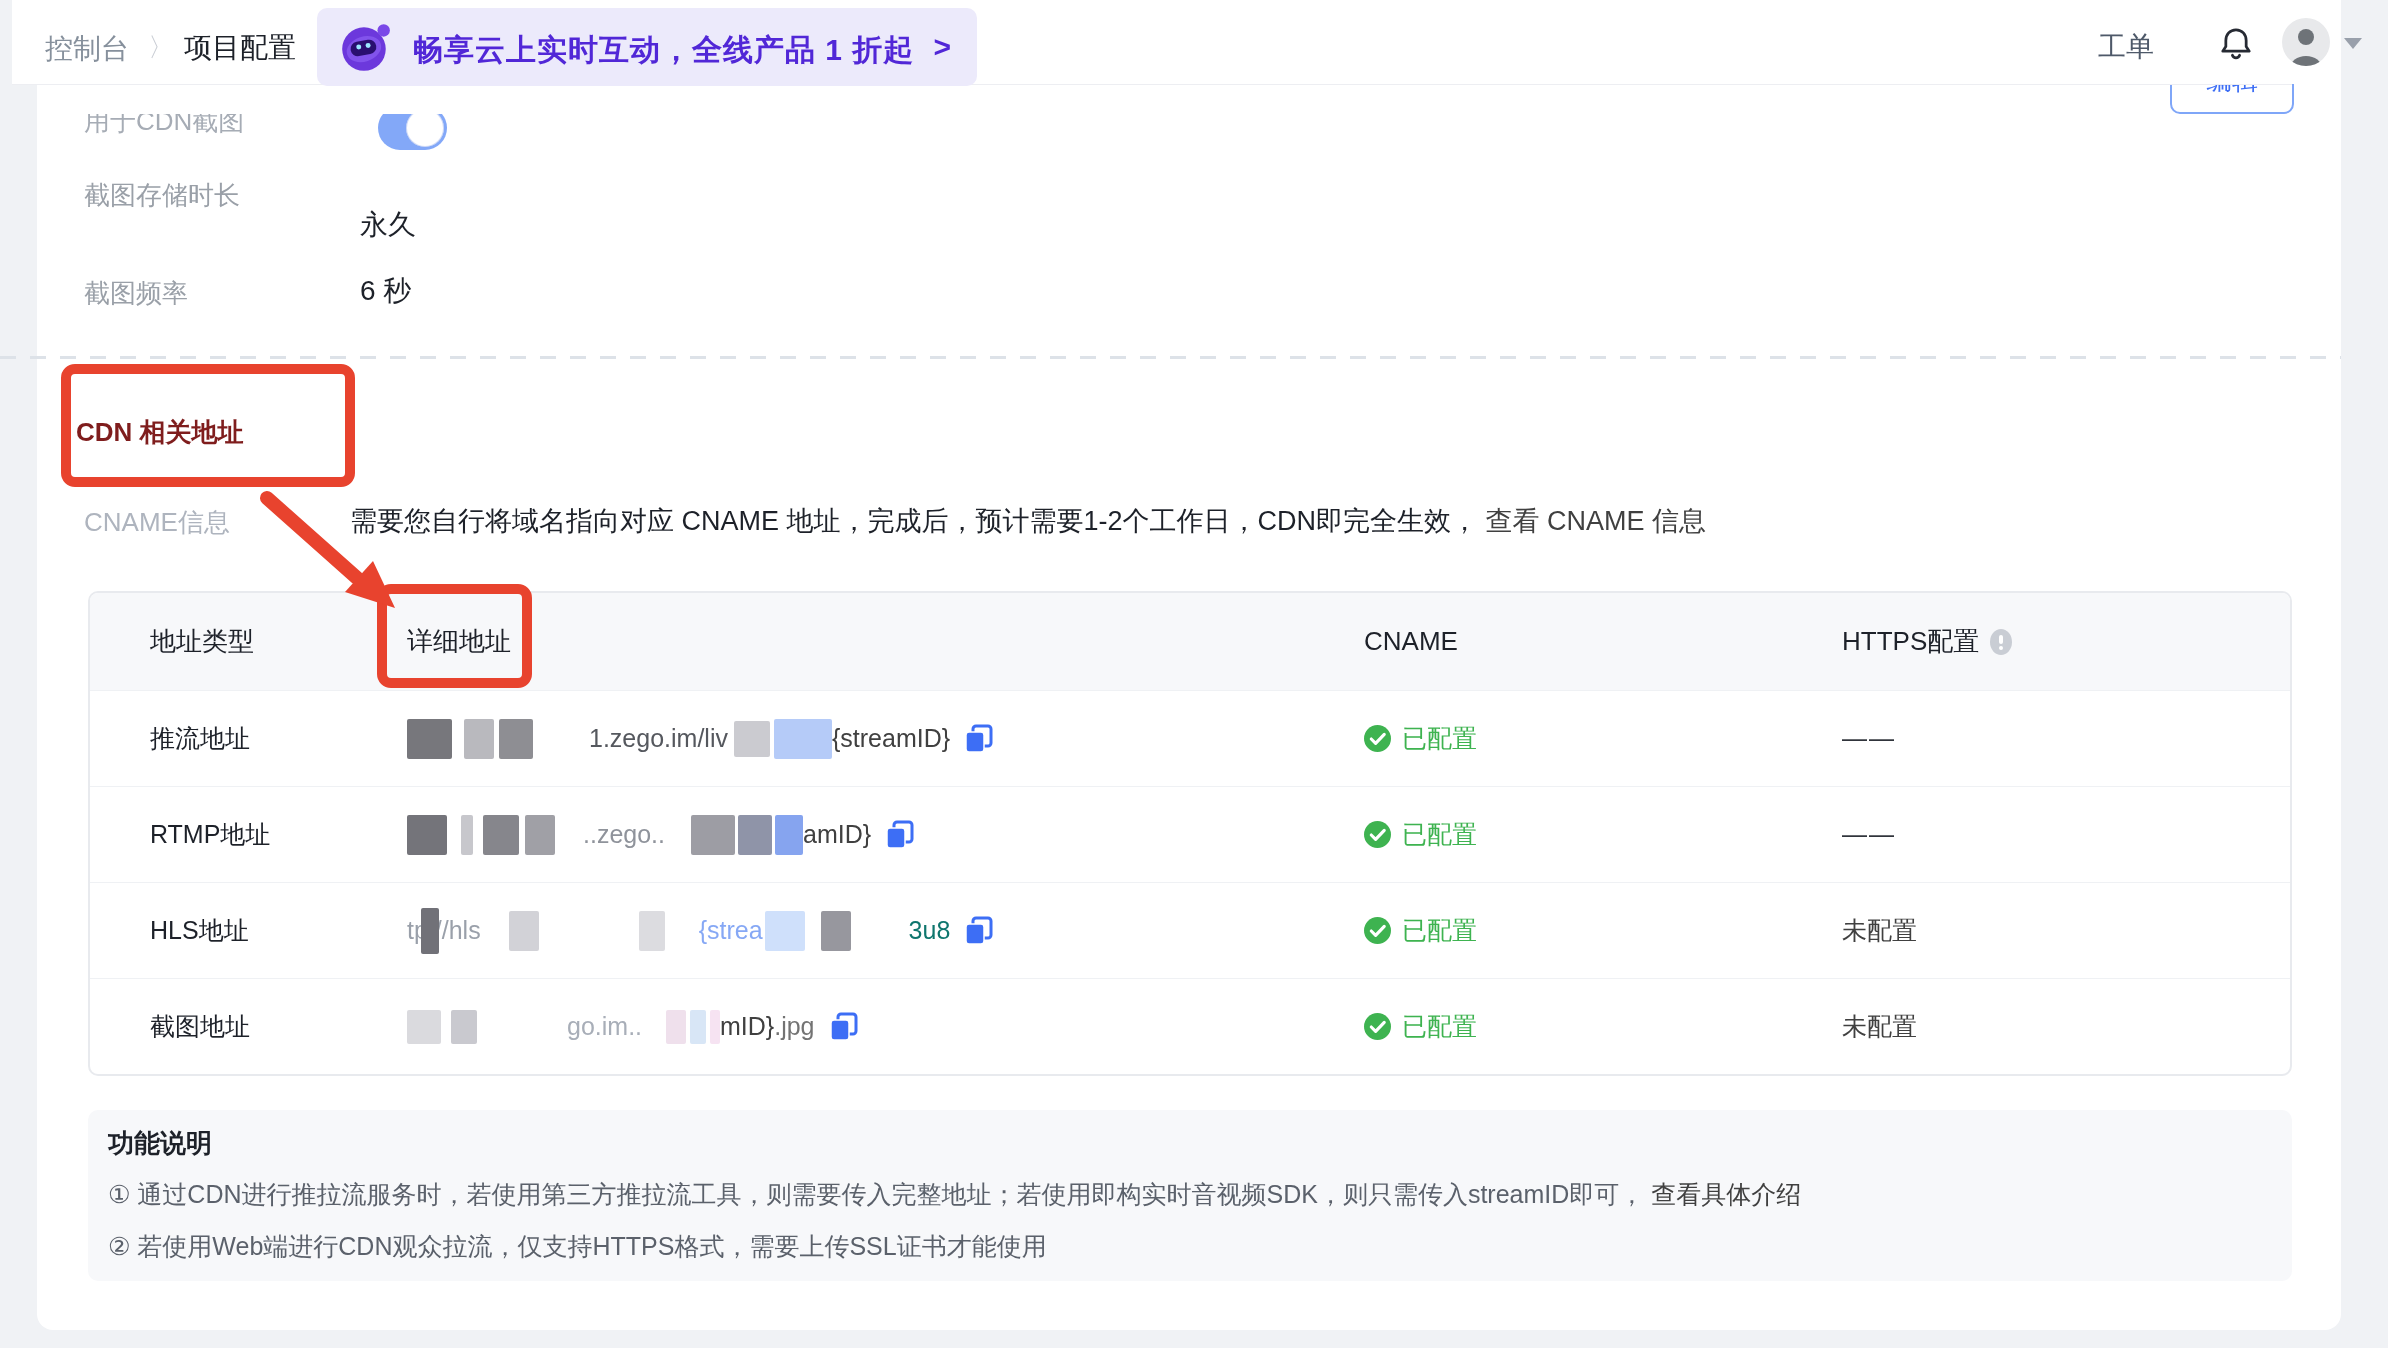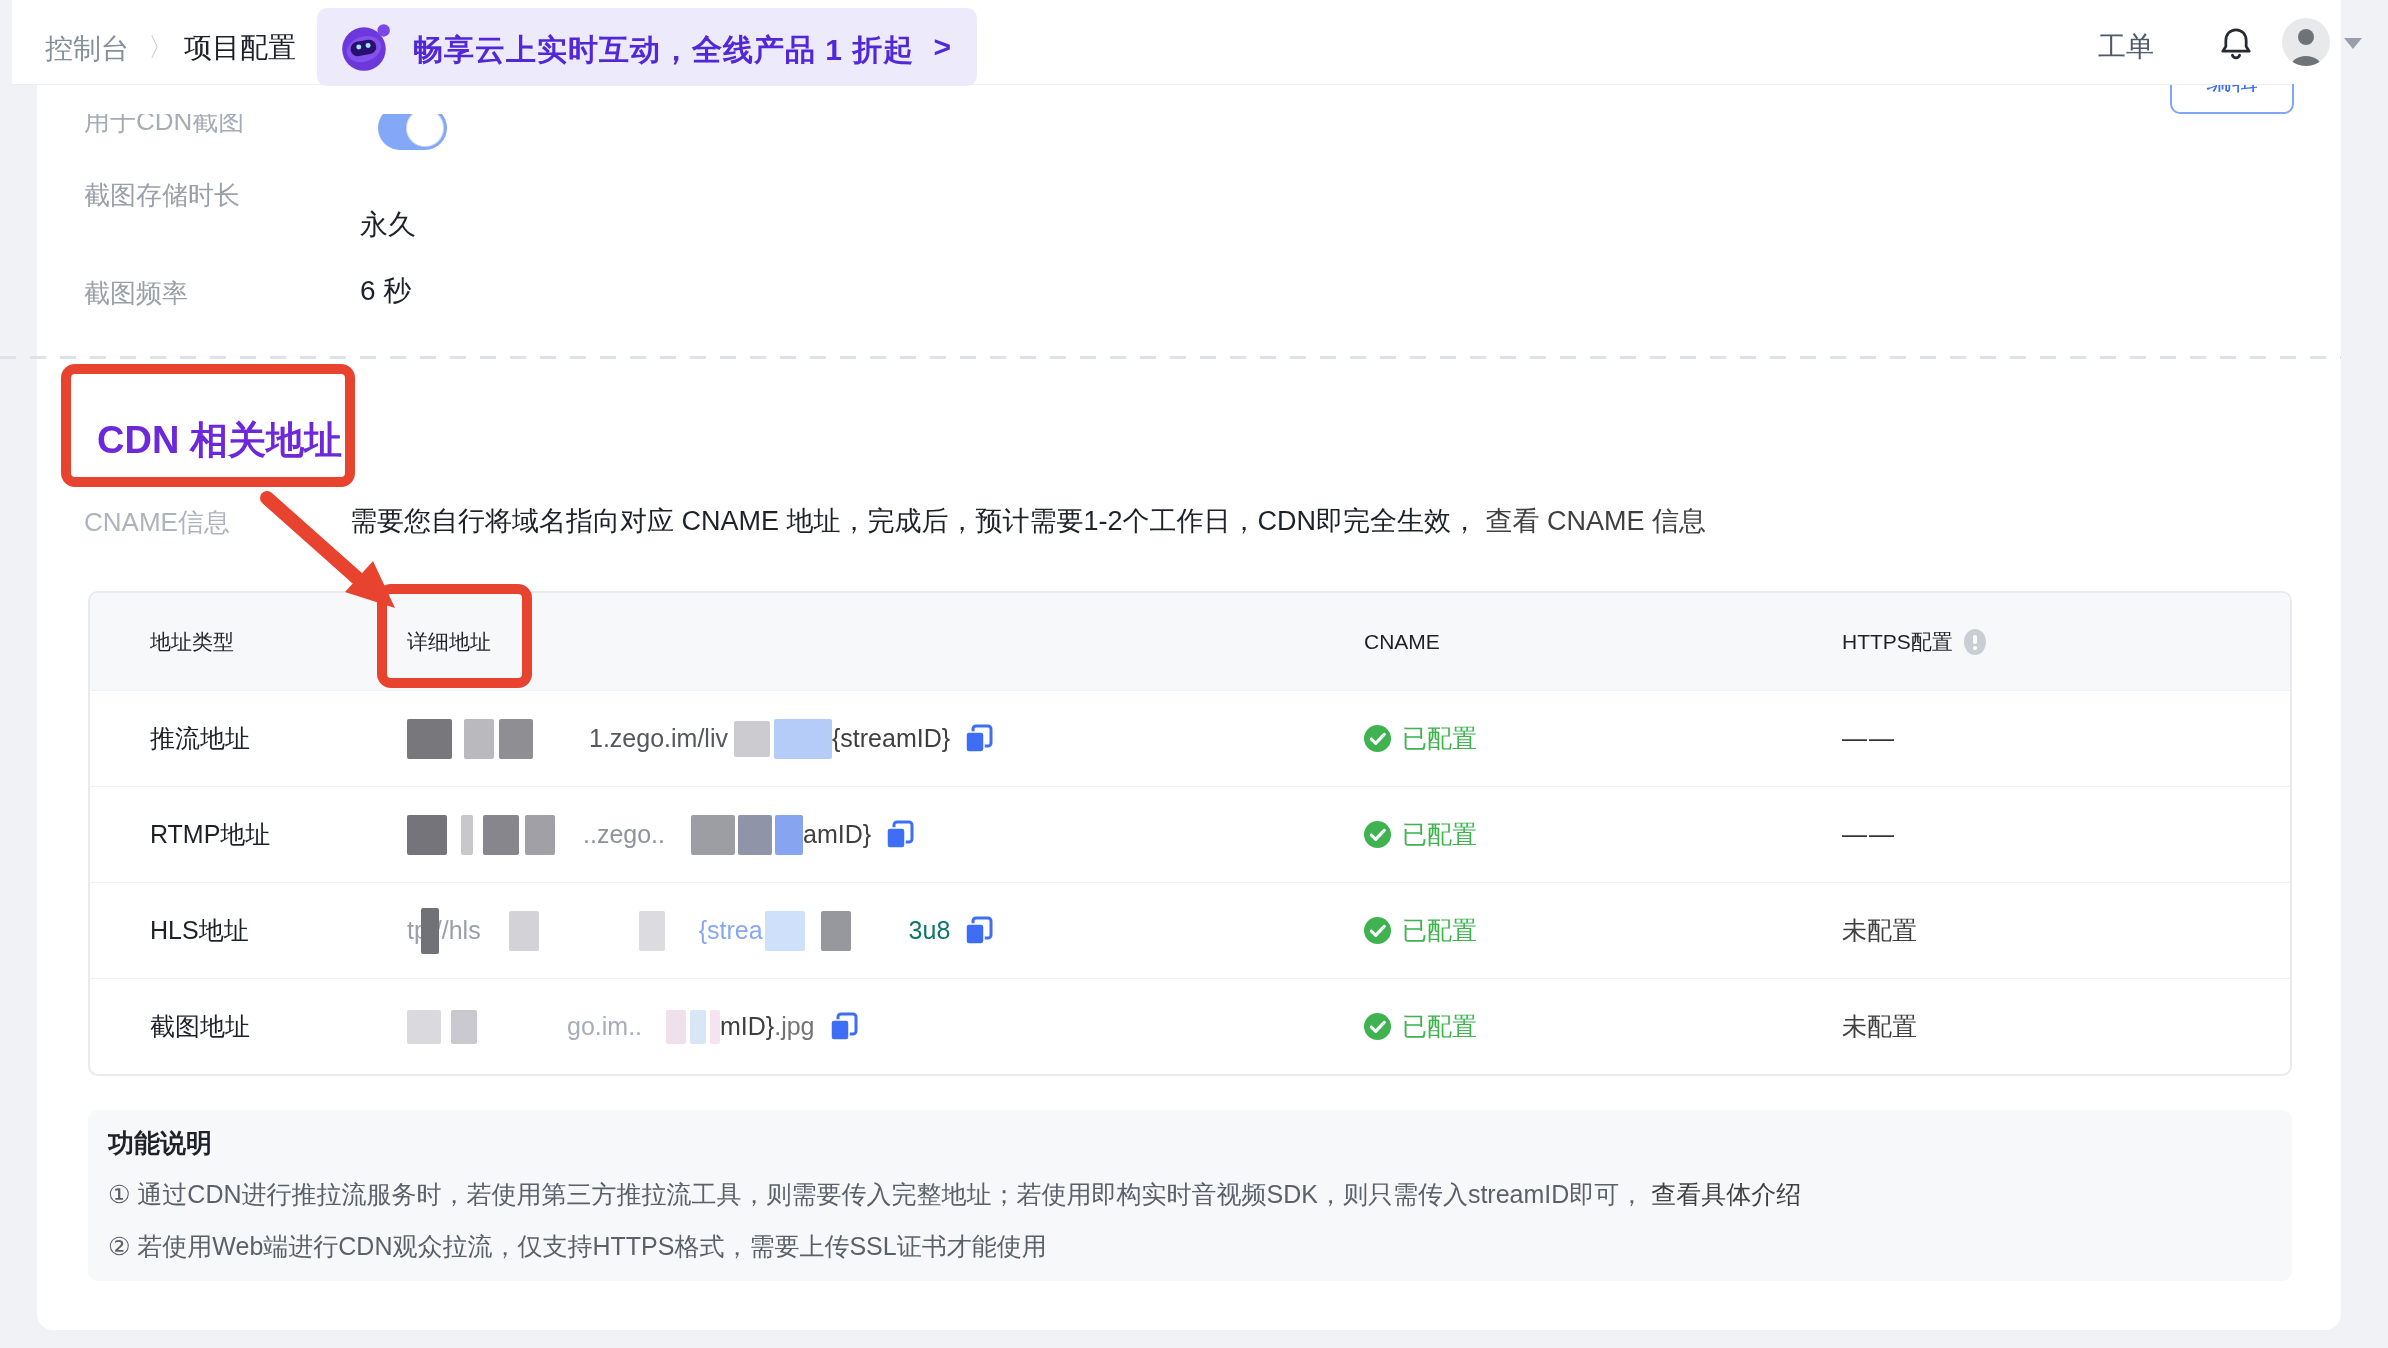--- a/index.html
+++ b/index.html
@@ -31,29 +31,29 @@
   #editclip{left:2150px;top:84px;width:170px;height:40px;overflow:hidden;z-index:10;}
   #editbtn{position:absolute;left:20px;top:-38px;width:120px;height:64px;border:2px solid #7FA6F8;border-radius:10px;background:#fff;color:#3D6EF5;font-size:26px;display:flex;align-items:center;justify-content:center;cursor:pointer;}
   
   #dash{left:0;top:356px;width:2341px;height:3px;z-index:2;
     background:repeating-linear-gradient(90deg,#DDE2E8 0 16px,transparent 16px 30px);}
   
   .redbox{border:10px solid #E8432E;border-radius:14px;background:transparent;z-index:30;pointer-events:none;}
   #redbox1{left:24px;top:364px;width:274px;height:103px;}
   #redbox2{left:340px;top:584px;width:135px;height:84px;}
   #arrowsvg{left:158px;top:475px;width:230px;height:180px;z-index:31;pointer-events:none;}
-  #sect-title{left:60px;top:415px;font-size:38px;font-weight:bold;color:#6d28d9;z-index:32;}
+  #sect-title{left:39px;top:415px;font-size:26px;font-weight:bold;color:#7f1d1d;z-index:32;}
   
   #cname-label{left:47px;top:505px;font-size:26px;color:#AEB4BE;}
   #cname-text{left:313px;top:503px;font-size:27px;color:#1D2129;}
   .bluelink{color:#404040;cursor:pointer;text-decoration:none;}
   
   #tbl{left:51px;top:591px;width:2204px;border:2px solid #E8EAEE;border-radius:10px;overflow:hidden;background:#fff;box-sizing:border-box;}
   .trow{display:flex;align-items:center;}
-  .thead{height:97px;background:#F7F8FA;font-size:21px;color:#1D2129;justify-content:flex-end;}
+  .thead{height:97px;background:#F7F8FA;font-size:26px;color:#1D2129;justify-content:flex-end;}
   .tbody-row{height:95px;border-top:1px solid #EFF1F4;font-size:25px;}
   .c1{width:292px;padding-left:60px;box-sizing:border-box;flex:none;}
   .c2{width:960px;padding-left:25px;box-sizing:border-box;flex:none;display:flex;align-items:center;}
   .c3{width:480px;padding-left:22px;box-sizing:border-box;flex:none;display:flex;align-items:center;}
   .c4{width:468px;padding-left:20px;box-sizing:border-box;flex:none;display:flex;align-items:center;}
   .blk{display:inline-block;height:40px;border-radius:2px;flex:none;}
   .urltxt{white-space:nowrap;}
   .copy{width:30px;height:30px;margin-left:14px;flex:none;cursor:pointer;}
   .okico{width:27px;height:27px;margin-right:11px;flex:none;}
   .green{color:#3EB350;}

